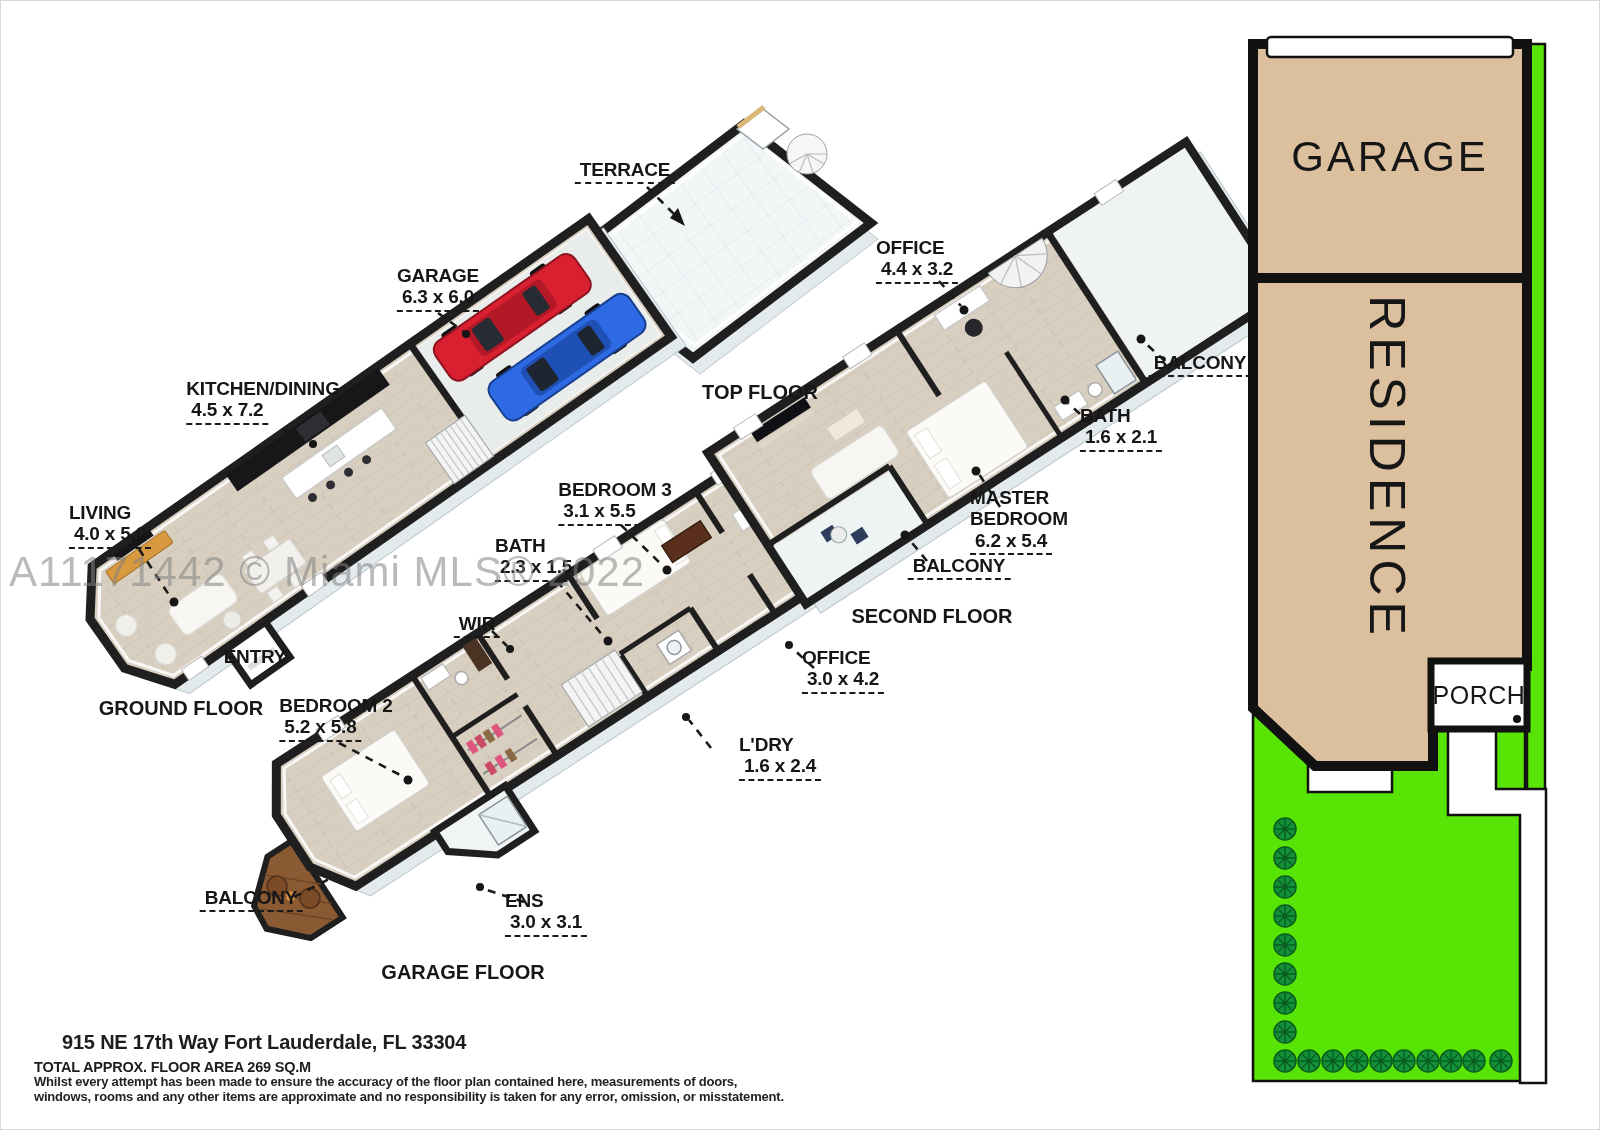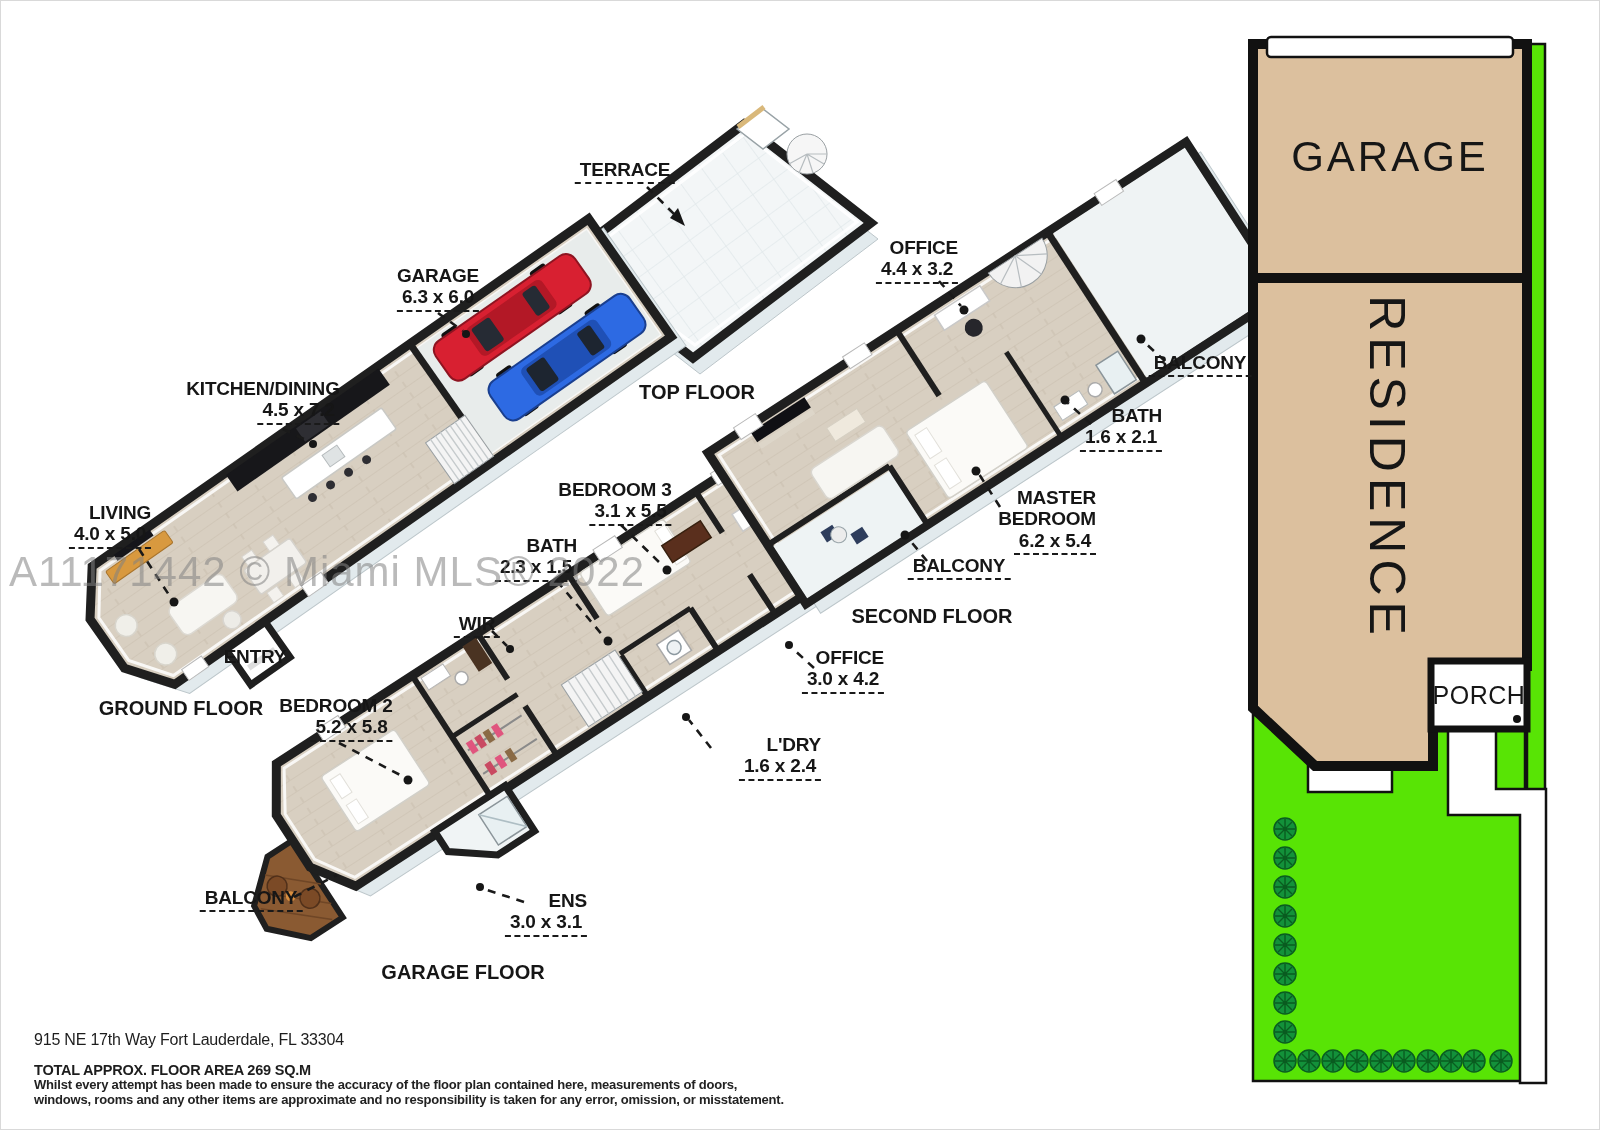--- a/index.html
+++ b/index.html
@@ -1,33 +1,33 @@
 <!DOCTYPE html>
 <html><head>
 <meta charset="utf-8">
 <style>
   html,body{margin:0;padding:0;background:#ffffff;}
   #canvas{position:relative;width:1600px;height:1130px;background:#ffffff;overflow:hidden;
           border:1px solid #d9d9d9;box-sizing:border-box;
           font-family:"Liberation Sans", sans-serif;}
   #art{position:absolute;left:0;top:0;z-index:1;}
-  .lbl{position:absolute;z-index:3;transform:translateX(-50%);text-align:right;
+  .lbl{position:absolute;z-index:3;transform:translateX(-50%);text-align:left;
        font-size:19px;font-weight:700;color:#161616;letter-spacing:-0.2px;
        white-space:nowrap;line-height:1.12;}
   .lbl .u, .u{display:inline-block;border-bottom:2.5px dashed #1a1a1a;padding:0 5px 2px;}
   .cap{font-size:20px;letter-spacing:0;}
   .site-lbl{position:absolute;z-index:3;color:#161616;font-weight:400;}
   #lbl-residence{transform:translate(-50%,-50%) rotate(90deg);font-size:50px;letter-spacing:6px;}
   #lbl-garage-site{transform:translate(-50%,-50%);font-size:42px;letter-spacing:3px;}
   #lbl-porch{transform:translate(-50%,-50%);font-size:25px;letter-spacing:0.5px;}
   #watermark{position:absolute;left:8px;top:547px;z-index:4;font-size:42px;font-weight:400;
              color:rgba(130,130,130,0.55);letter-spacing:1px;white-space:nowrap;}
   #footer{position:absolute;left:33px;top:1030px;z-index:3;color:#1d1d1d;}
-  #footer .addr{font-size:16px;font-weight:400;letter-spacing:-0.2px;}
-  #footer .area{font-size:14.5px;font-weight:700;margin-top:13px;letter-spacing:-0.2px;}
+  #footer .addr{font-size:20px;font-weight:700;letter-spacing:-0.2px;margin-left:28px;}
+  #footer .area{font-size:14.5px;font-weight:700;margin-top:5px;letter-spacing:-0.2px;}
   #footer .disc{font-size:13px;font-weight:700;line-height:14.5px;letter-spacing:-0.2px;color:#222;}
 </style>
 </head>
 <body>
 
 <div id="canvas">
 
 <svg id="art" width="1600" height="1130" viewBox="0 0 1600 1130">
   <defs>
     <pattern id="wood" width="90" height="13" patternUnits="userSpaceOnUse">
@@ -301,21 +301,21 @@
   <div>KITCHEN/DINING</div>
   <div><span class="u">4.5 x 7.2</span></div>
 </div>
 <div class="lbl" style="left:437px;top:264px">
   <div>GARAGE</div>
   <div><span class="u">6.3 x 6.0</span></div>
 </div>
 <div class="lbl" style="left:624px;top:158px">
   <span class="u">TERRACE</span>
 </div>
-<div class="lbl cap" style="left:696px;top:380px">TOP FLOOR</div>
+<div class="lbl cap" style="left:759px;top:380px">TOP FLOOR</div>
 <div class="lbl" style="left:109px;top:501px">
   <div>LIVING</div>
   <div><span class="u">4.0 x 5.0</span></div>
 </div>
 <div class="lbl" style="left:254px;top:645px">ENTRY</div>
 <div class="lbl cap" style="left:180px;top:696px">GROUND FLOOR</div>
 <div class="lbl" style="left:335px;top:694px">
   <div>BEDROOM 2</div>
   <div><span class="u">5.2 x 5.8</span></div>
 </div>

